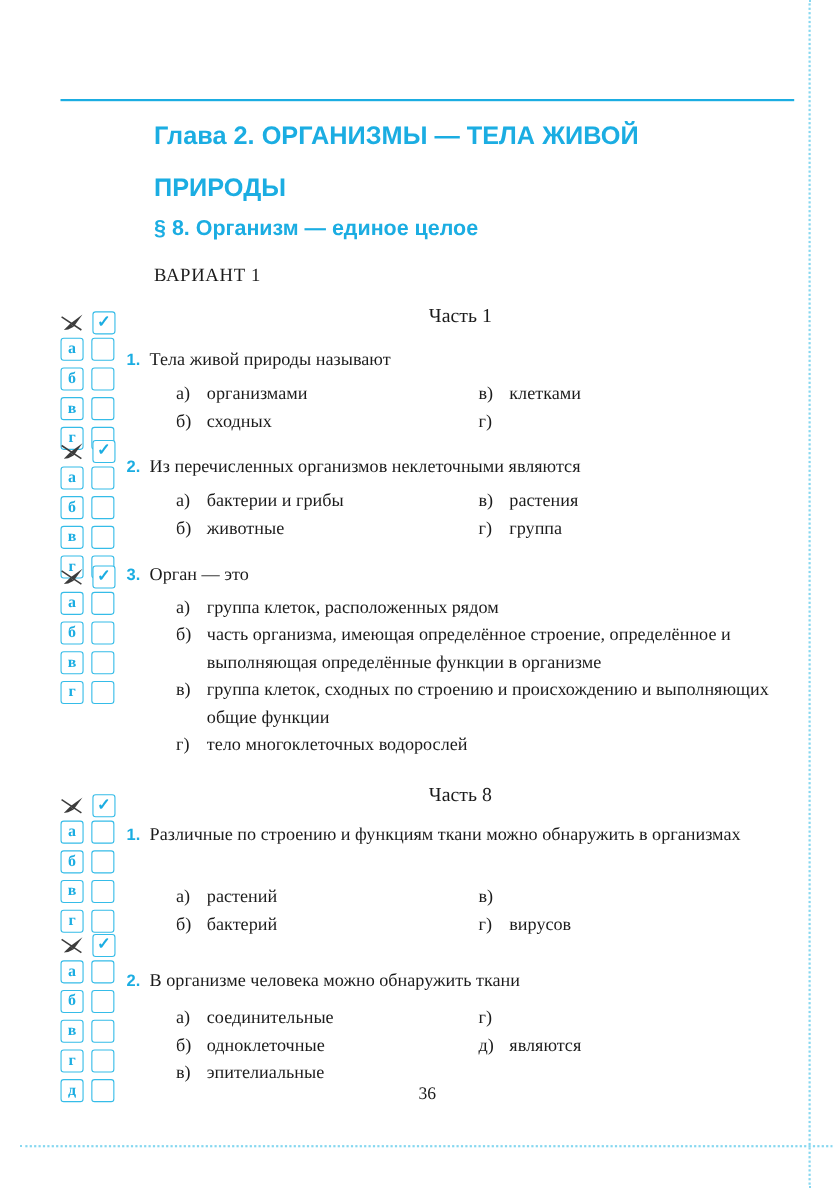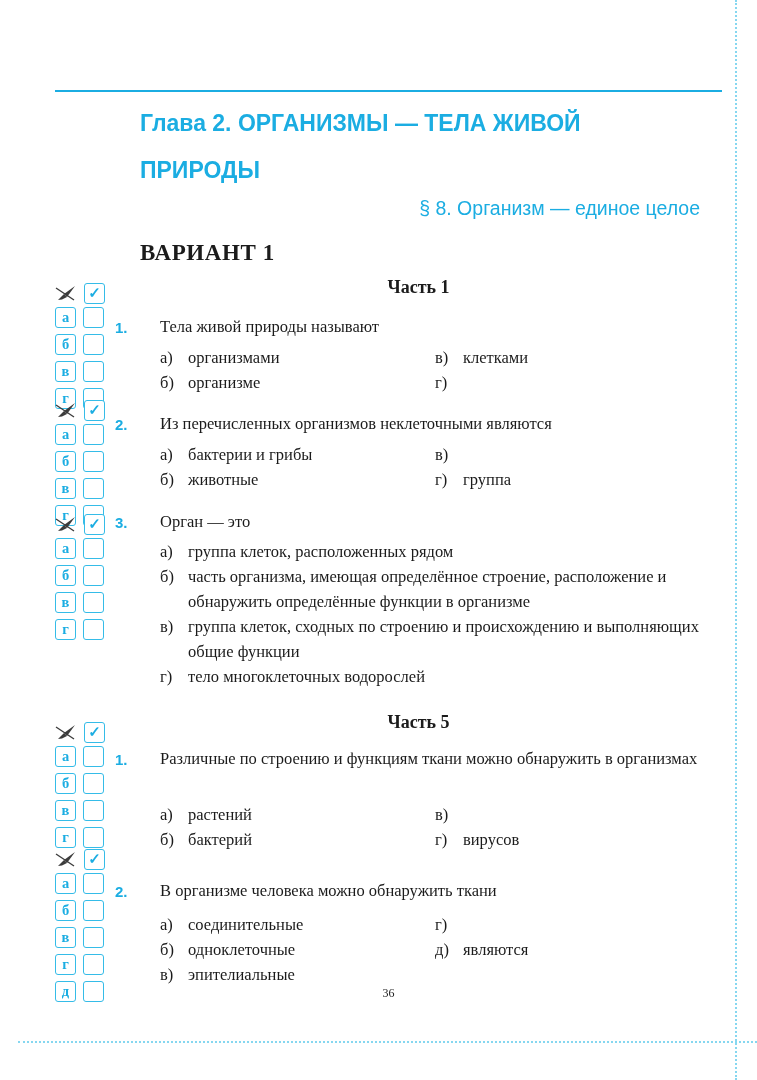--- a/index.html
+++ b/index.html
@@ -10,52 +10,52 @@
   
   .trim-right  { position:absolute; top:0; bottom:0; left:735px; border-left:2px dotted #86d7f0; }
   .trim-bottom { position:absolute; left:18px; right:0; top:1041px; border-top:2px dotted #86d7f0; }
   .top-rule    { position:absolute; left:55px; top:90px; width:667px; border-top:2px solid var(--accent); }
 
   
   .chapter-title { position:absolute; left:140px; top:100px; width:540px;
     font-family:"Liberation Sans", sans-serif; font-weight:bold; font-size:23px;
     line-height:47px; color:var(--accent); }
   .section-title { position:absolute; left:140px; top:197px; width:560px;
-    font-family:"Liberation Sans", sans-serif; font-weight:normal; font-size:19.5px;
-    color:var(--accent);text-align:right; }
-  .variant { position:absolute; left:140px; top:240px; font-weight:bold; font-size:23px; letter-spacing:.6px; }
+    font-family:"Liberation Sans", sans-serif; font-weight:bold; font-size:19.5px;
+    color:var(--accent); }
+  .variant { position:absolute; left:140px; top:240px; font-weight:normal; font-size:17px; letter-spacing:.6px; }
   .part-title { position:absolute; left:115px; width:607px; text-align:center;
-    font-weight:bold; font-size:18px; }
+    font-weight:normal; font-size:18px; }
 
   
   .question { position:absolute; left:115px; width:610px; line-height:25px; }
   .qnum { position:absolute; left:0; top:1px; font-family:"Liberation Sans", sans-serif;
     font-weight:bold; font-size:15px; color:var(--accent); }
-  .qtext { margin-left:45px; }
+  .qtext { margin-left:21px; }
 
   
   .opts { position:absolute; left:160px; width:565px; line-height:25px; }
   .optrow { display:flex; }
   .opt { display:flex; width:275px; }
   .opt.wide { width:565px; }
   .olabel { width:28px; flex-shrink:0; }
   .otext { flex:1; }
 
   
   .ansblock { position:absolute; left:55px; width:54px; }
   .ansrow { display:flex; gap:7px; height:21px; margin-bottom:6px; align-items:center; }
   .ansrow.header { margin-bottom:3px; }
   .letterbox, .cb { width:21px; height:21px; border:1.5px solid #35bce8; border-radius:3px;
     flex-shrink:0; text-align:center; }
   .letterbox { color:var(--accent); font-weight:bold; font-size:14.5px; line-height:18px; background:#fff; }
   .cb { background:#fff; }
   .cb.checked { color:var(--accent); font-weight:bold; font-size:15px; line-height:18px; }
   .pen { width:22px; height:21px; display:flex; align-items:center; justify-content:center; flex-shrink:0; }
 
-  .page-number { position:absolute; left:55px; top:986px; width:667px; text-align:center; font-size:12px; }
+  .page-number { position:absolute; left:55px; top:986px; width:667px; text-align:center; font-size:16px; }
 </style>
 </head>
 <body>
 
 <div class="trim-right"></div>
 <div class="trim-bottom"></div>
 <div class="top-rule"></div>
 
 <div class="chapter-title">Глава 2. ОРГАНИЗМЫ — ТЕЛА ЖИВОЙ ПРИРОДЫ</div>
 <div class="section-title">§ 8. Организм — единое целое</div>
@@ -74,40 +74,41 @@
       <span class="otext">организмами</span>
     </div>
     <div class="opt">
       <span class="olabel">в)</span>
       <span class="otext">клетками</span>
     </div>
   </div>
   <div class="optrow">
     <div class="opt">
       <span class="olabel">б)</span>
-      <span class="otext">организме</span>
+      <span class="otext">сходных</span>
     </div>
     <div class="opt">
       <span class="olabel">г)</span>
     </div>
   </div>
 </div>
 
 <div class="question" style="top:411px">
   <span class="qnum">2.</span>
   <div class="qtext">Из перечисленных организмов неклеточными являются</div>
 </div>
 <div class="opts" style="top:442px">
   <div class="optrow">
     <div class="opt">
       <span class="olabel">а)</span>
       <span class="otext">бактерии и грибы</span>
     </div>
     <div class="opt">
       <span class="olabel">в)</span>
+      <span class="otext">растения</span>
     </div>
   </div>
   <div class="optrow">
     <div class="opt">
       <span class="olabel">б)</span>
       <span class="otext">животные</span>
     </div>
     <div class="opt">
       <span class="olabel">г)</span>
       <span class="otext">группа</span>
@@ -119,33 +120,33 @@
   <span class="qnum">3.</span>
   <div class="qtext">Орган — это</div>
 </div>
 <div class="opts" style="top:539px">
   <div class="opt wide">
     <span class="olabel">а)</span>
     <span class="otext">группа клеток, расположенных рядом</span>
   </div>
   <div class="opt wide">
     <span class="olabel">б)</span>
-    <span class="otext">часть организма, имеющая определённое строение, расположение и обнаружить определённые функции в организме</span>
+    <span class="otext">часть организма, имеющая определённое строение, определённое и выполняющая определённые функции в организме</span>
   </div>
   <div class="opt wide">
     <span class="olabel">в)</span>
     <span class="otext">группа клеток, сходных по строению и происхождению и выполняющих общие функции</span>
   </div>
   <div class="opt wide">
     <span class="olabel">г)</span>
     <span class="otext">тело многоклеточных водорослей</span>
   </div>
 </div>
 
-<div class="part-title" style="top:712px">Часть 5</div>
+<div class="part-title" style="top:712px">Часть 8</div>
 
 <div class="question" style="top:746px">
   <span class="qnum">1.</span>
   <div class="qtext">Различные по строению и функциям ткани можно обнаружить в организмах</div>
 </div>
 <div class="opts" style="top:802px">
   <div class="optrow">
     <div class="opt">
       <span class="olabel">а)</span>
       <span class="otext">растений</span>

